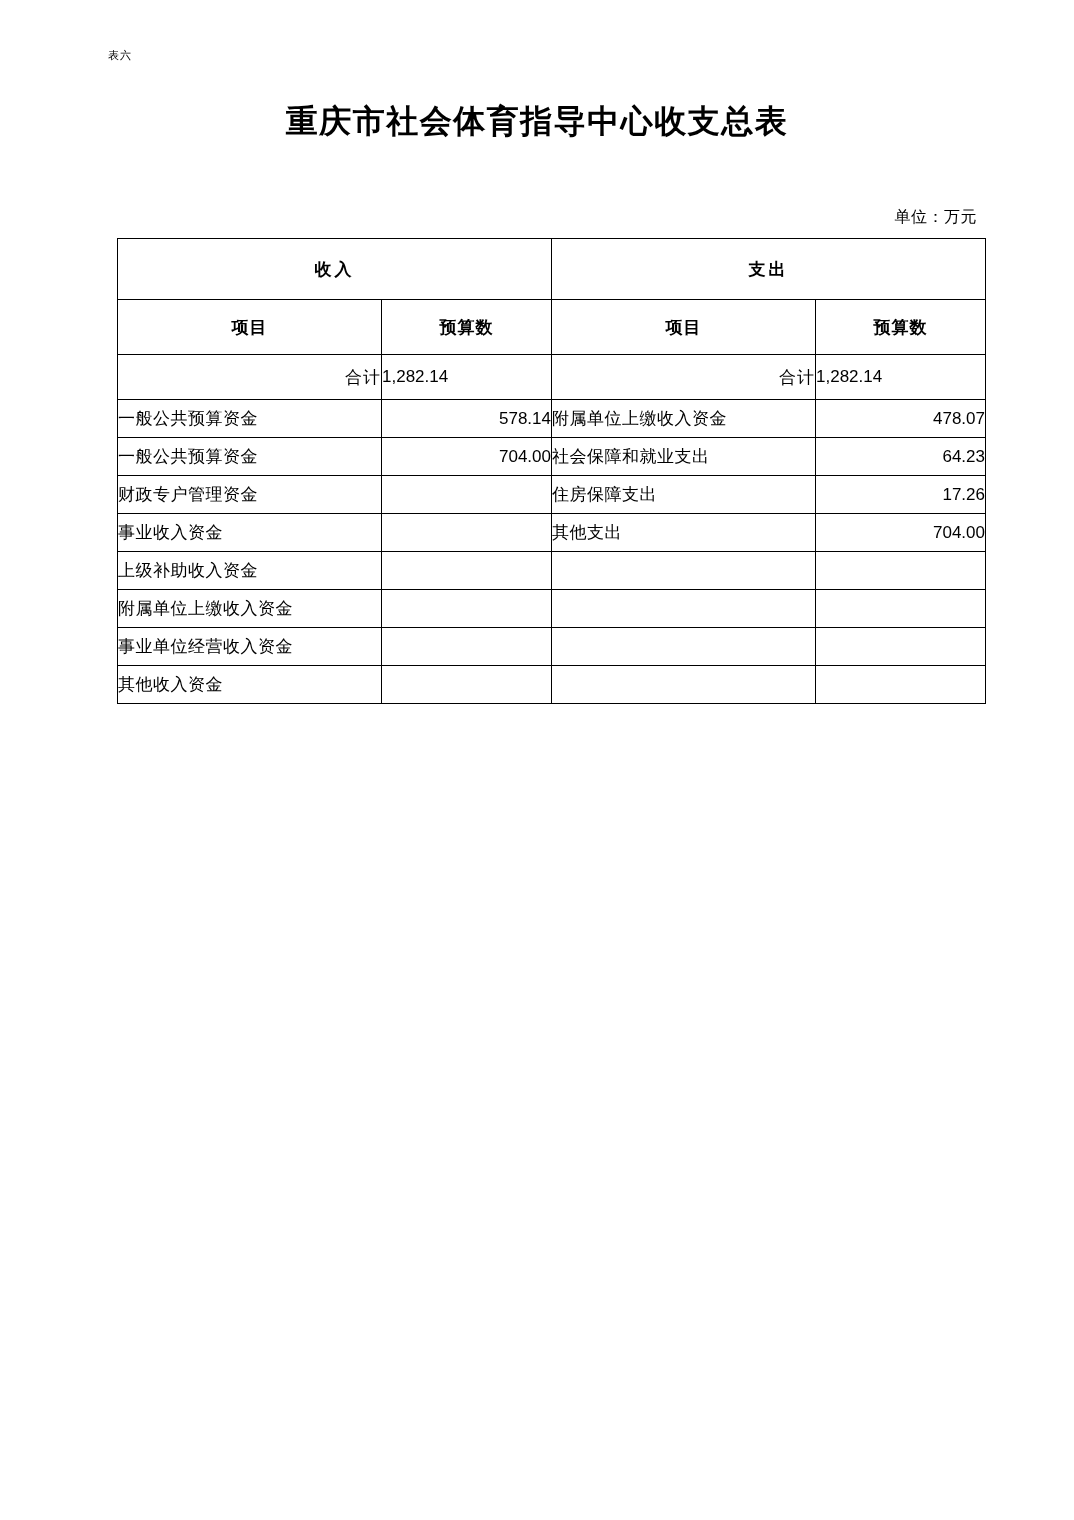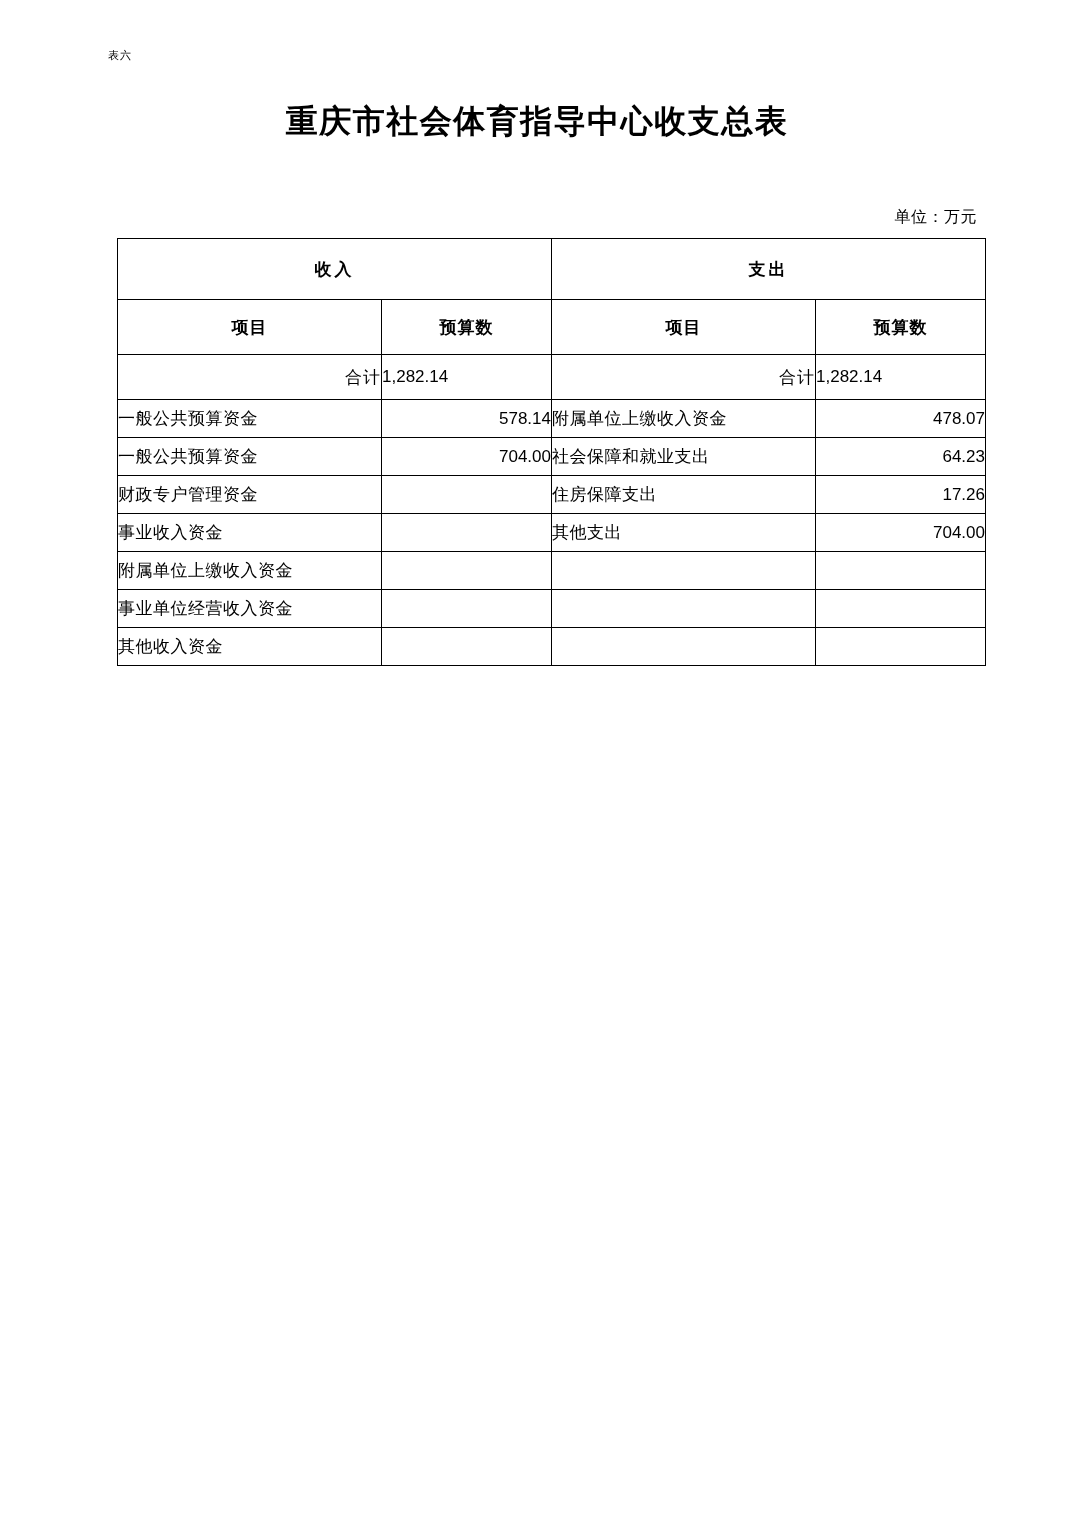--- a/index.html
+++ b/index.html
@@ -165,20 +165,26 @@
           <td class="item-label">住房保障支出</td>
           <td class="item-value">17.26</td>
         </tr>
         <tr>
           <td class="item-label">事业收入资金</td>
           <td class="item-value"></td>
           <td class="item-label">其他支出</td>
           <td class="item-value">704.00</td>
         </tr>
         <tr>
+          <td class="item-label">上级补助收入资金</td>
+          <td class="item-value"></td>
+          <td class="item-label"></td>
+          <td class="item-value"></td>
+        </tr>
+        <tr>
           <td class="item-label">附属单位上缴收入资金</td>
           <td class="item-value"></td>
           <td class="item-label"></td>
           <td class="item-value"></td>
         </tr>
         <tr>
           <td class="item-label">事业单位经营收入资金</td>
           <td class="item-value"></td>
           <td class="item-label"></td>
           <td class="item-value"></td>

